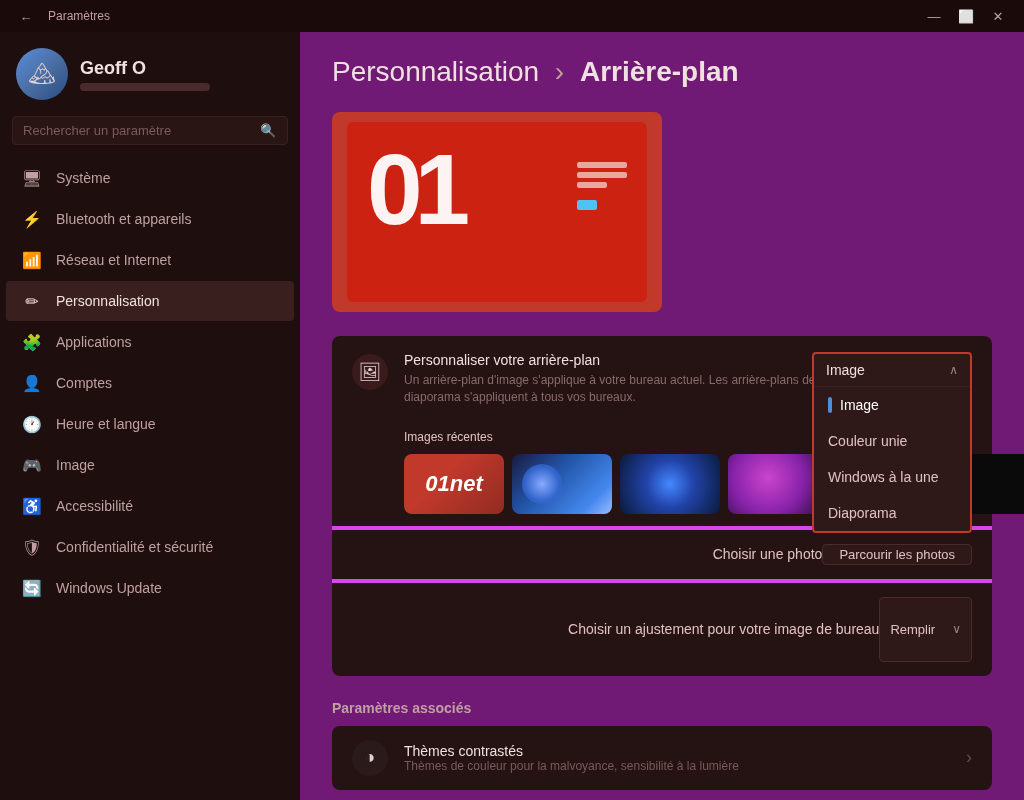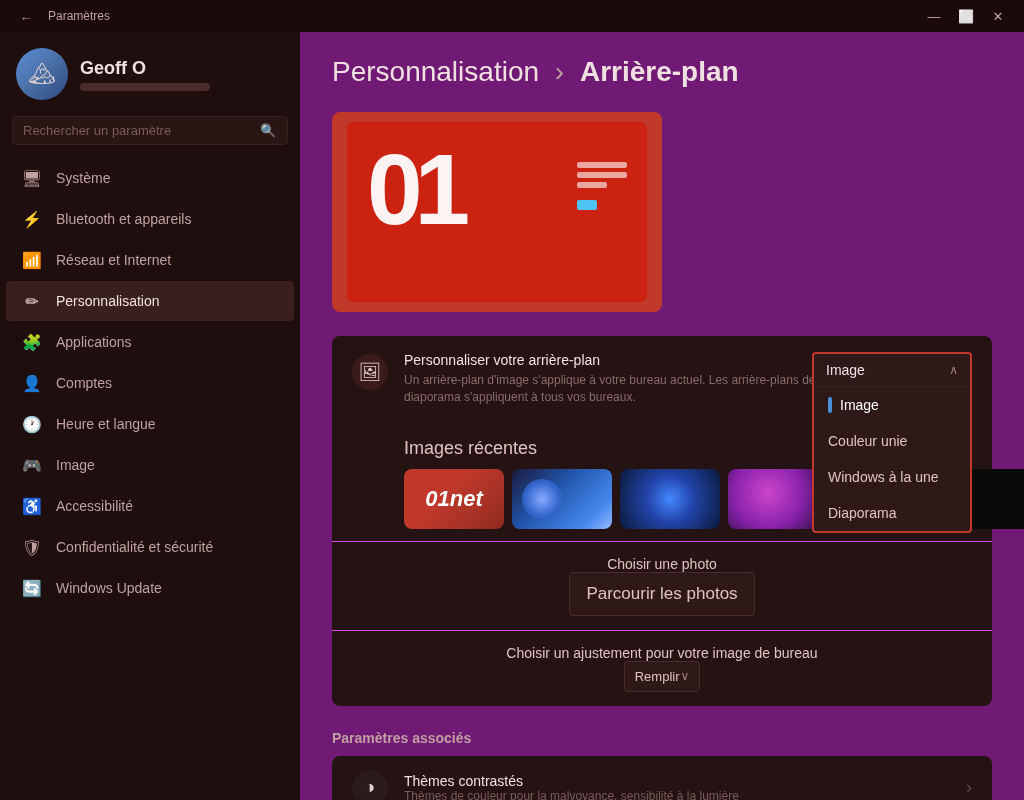--- a/index.html
+++ b/index.html
@@ -324,23 +324,23 @@
     .dropdown-option.selected { color: white; }
     .option-indicator {
       width: 4px;
       height: 16px;
       background: #4a90d9;
       border-radius: 2px;
     }
 
     
     .subsection-title {
-      font-size: 18px;
+      font-size: 12px;
       color: #e0c0c0;
-      margin: 16px 0 10px 0;
+      margin: 8px 0 10px 0;
     }
     .recent-images {
       display: flex;
       gap: 8px;
       margin-bottom: 0;
     }
     .thumb {
       width: 100px;
       height: 60px;
       border-radius: 8px;
@@ -389,52 +389,51 @@
       font-size: 24px;
     }
     .thumb-6 {
       background: #0a0a0a;
     }
 
     
     .action-row {
       display: flex;
       align-items: center;
-      justify-content: space-between;
+      justify-content: flex-end;
       padding: 14px 20px;
-      border-top: 1px solid #d946ef;
-      flex-direction: column;
+      border-top: 4px solid #d946ef;
     }
     .action-label {
       font-size: 14px;
       color: #e0c0c0;
     }
     .action-btn {
       background: #2e1818;
       border: 1px solid #4a2a2a;
       color: #e0c0c0;
-      padding: 11px 16px;
+      padding: 2px 16px;
       border-radius: 4px;
-      font-size: 17px;
+      font-size: 13px;
       cursor: pointer;
       font-family: inherit;
     }
 
     
     .adjustment-select {
       background: #2e1818;
       border: 1px solid #4a2a2a;
       color: #e0c0c0;
-      padding: 7px 10px;
+      padding: 24px 10px;
       border-radius: 4px;
       font-size: 13px;
       cursor: pointer;
       display: flex;
       align-items: center;
-      gap: 1px;
+      gap: 17px;
     }
 
     
     .assoc-header {
       font-size: 14px;
       font-weight: 600;
       color: #c0a0a0;
       margin: 24px 0 10px 0;
     }
     .assoc-item {

